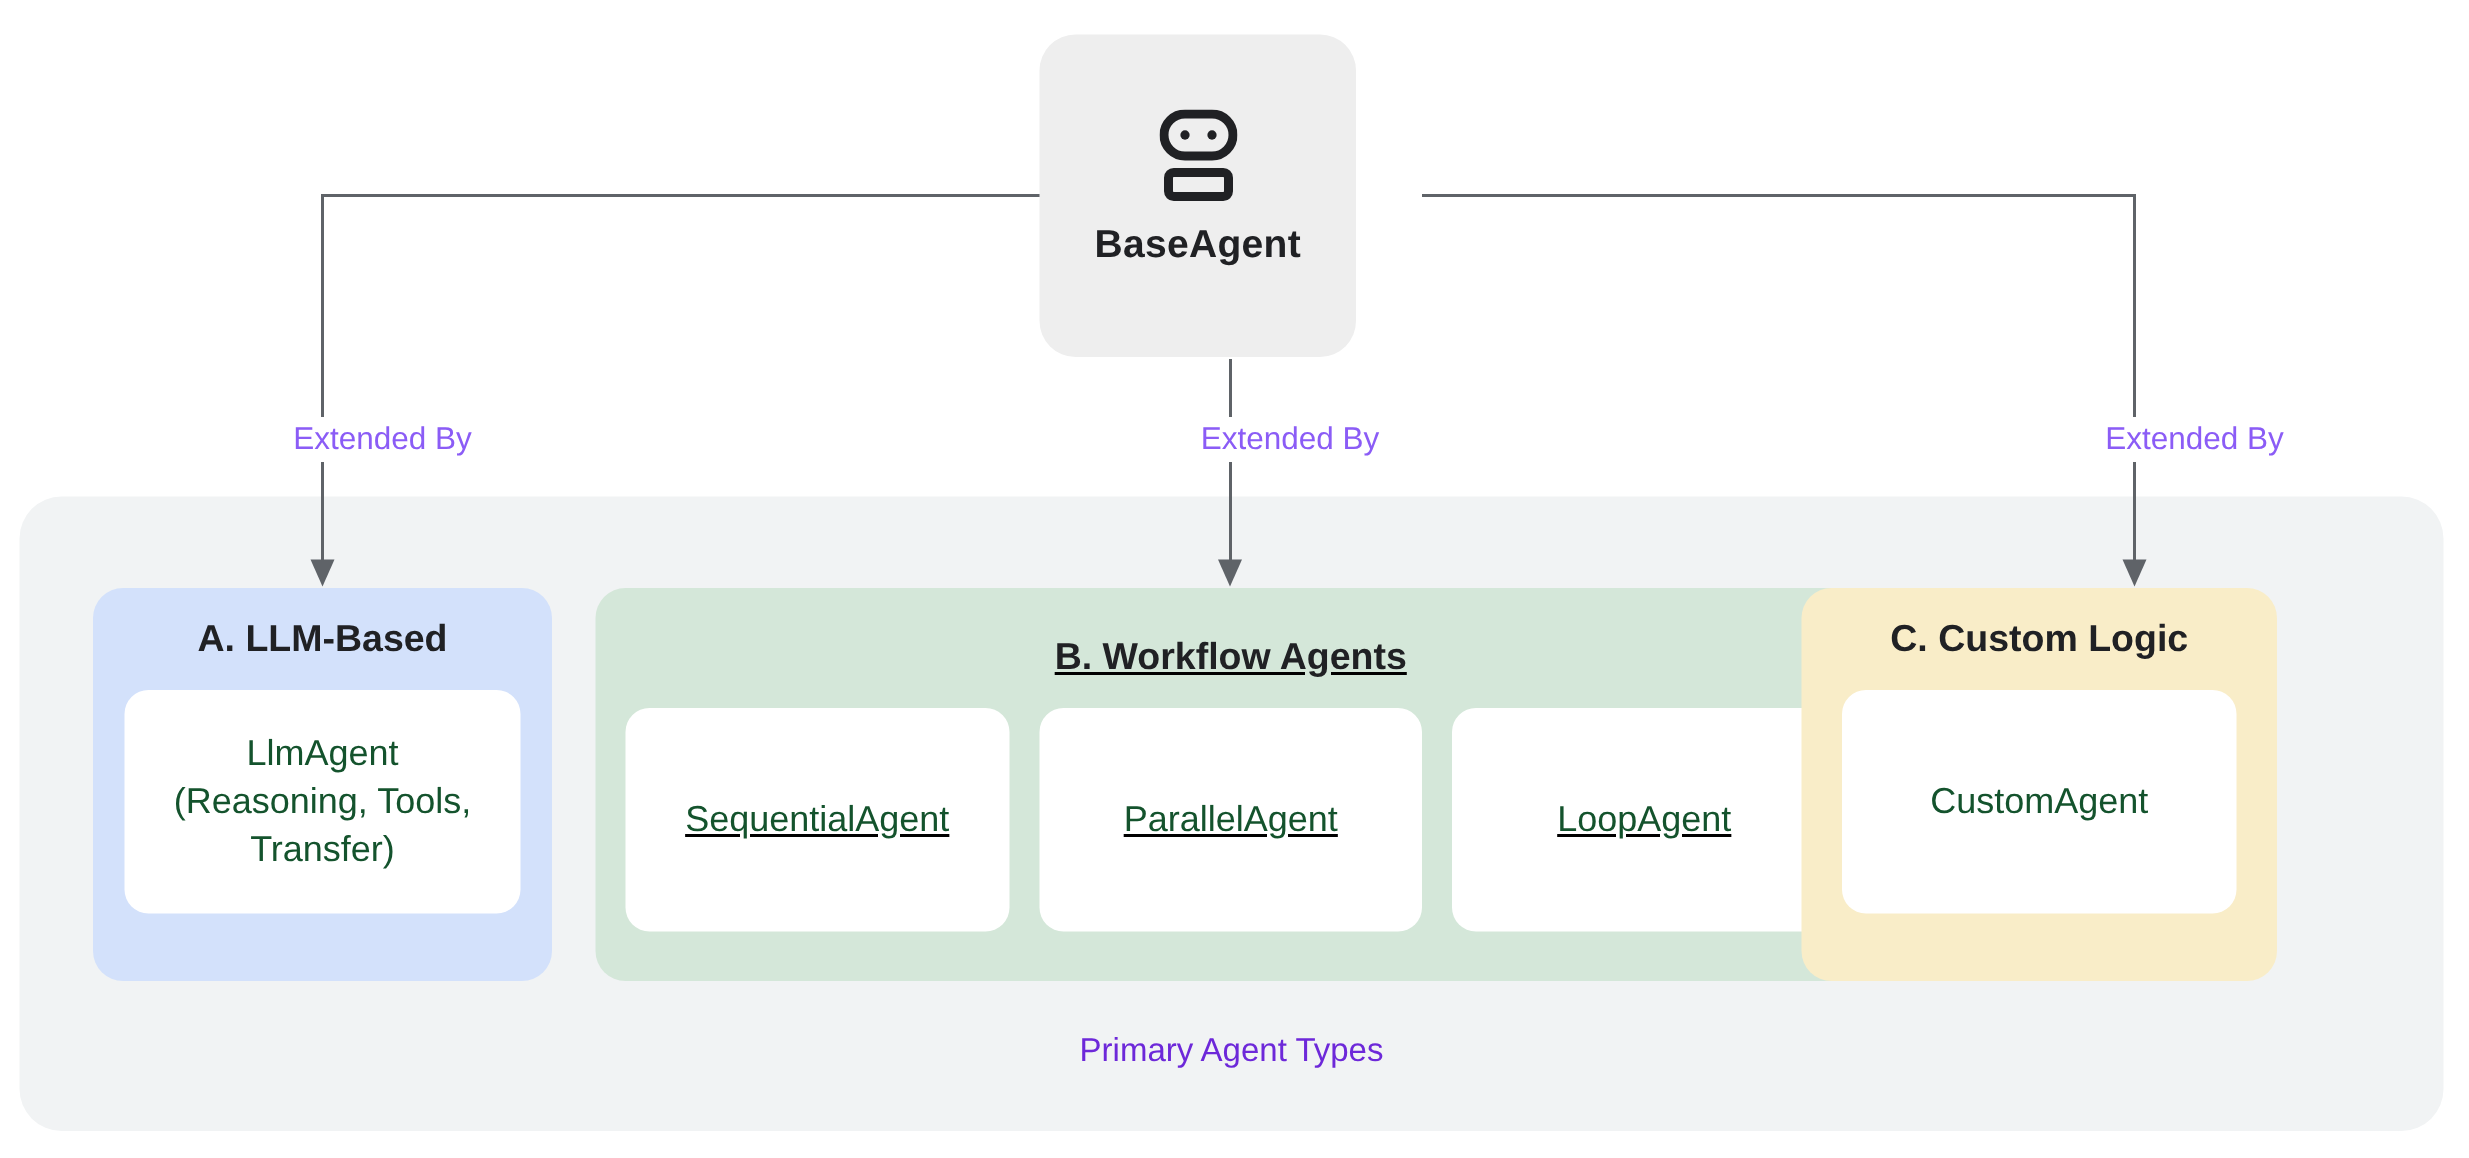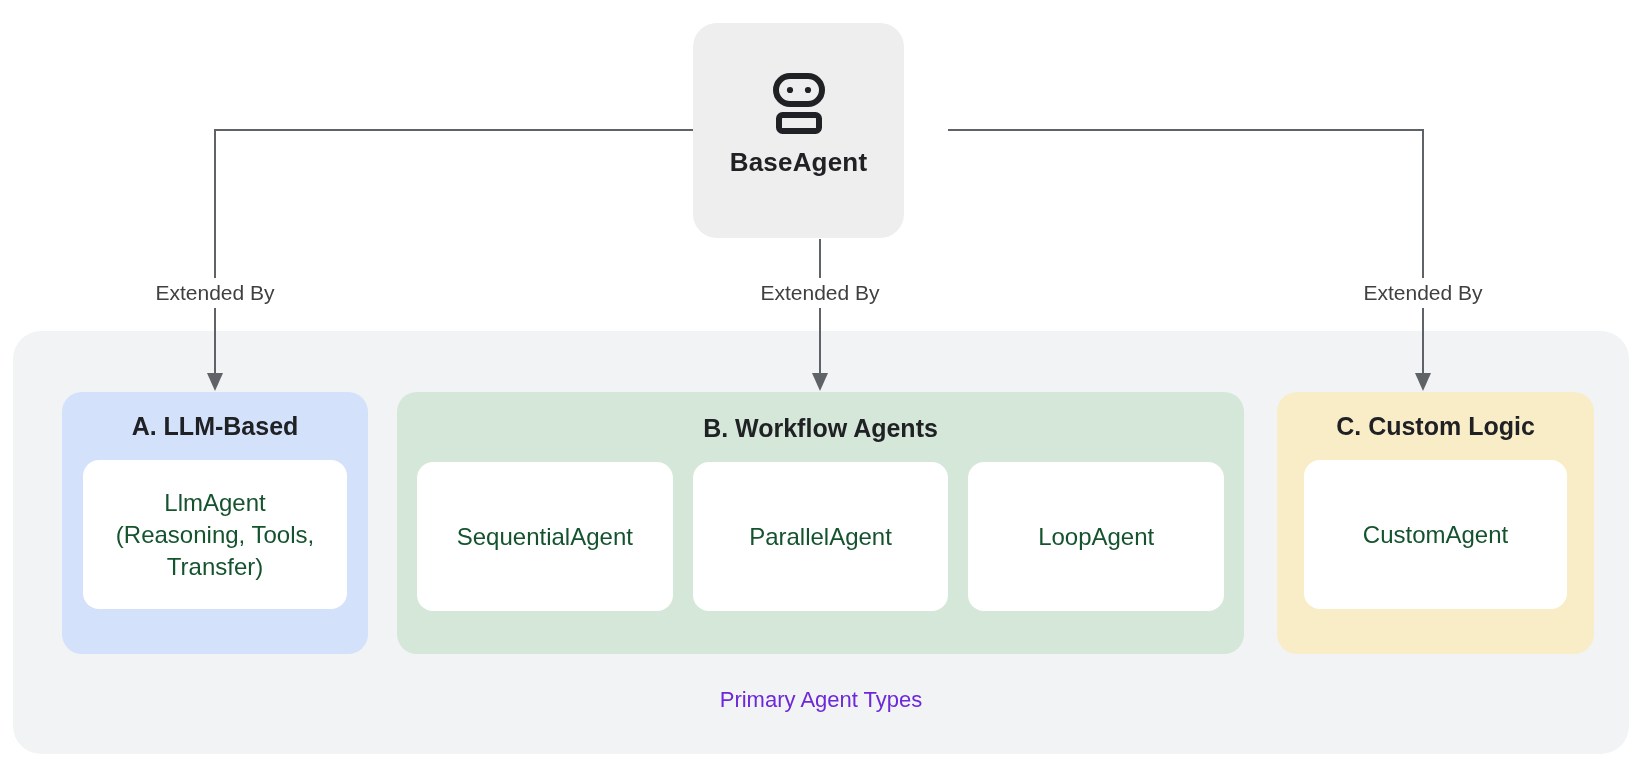--- a/index.html
+++ b/index.html
@@ -49,23 +49,24 @@
     shape-rendering: crispEdges;
   }
   .connectors polygon { fill: #5f6368; }
 
   .edge-label {
     position: absolute;
     transform: translate(-50%, -50%);
     background: #ffffff;
     padding: 3px 8px;
     font-size: 21px;
-    color: #404040;
+    color: #8b5cf6;
     white-space: nowrap;
     z-index: 3;
+    margin-left: 40px;
   }
 
   
   .group-container {
     position: absolute;
     left: 13px; top: 331px;
     width: 1616px; height: 423px;
     background: #f1f3f4;
     border-radius: 28px;
     z-index: 1;
@@ -103,22 +104,22 @@
     align-items: center;
     justify-content: center;
     text-align: center;
     font-size: 24px;
     line-height: 32px;
     color: #14532d;
     white-space: pre-line;
   }
 
   .cat-a { left: 49px;   width: 306px; padding: 0 21px; }
-  .cat-b { left: 384px;  width: 847px; padding: 2px 20px; }
-  .cat-c { left: 1264px; width: 317px; padding: 0 27px; }
+  .cat-b { left: 384px;  width: 847px; padding: 12px 20px; text-decoration: underline; }
+  .cat-c { left: 1188px; width: 317px; padding: 0 27px; }
 
   .group-caption {
     position: absolute;
     left: 0; right: 0;
     top: 356px;
     text-align: center;
     font-size: 22px;
     color: #6d28d9;
   }
 

